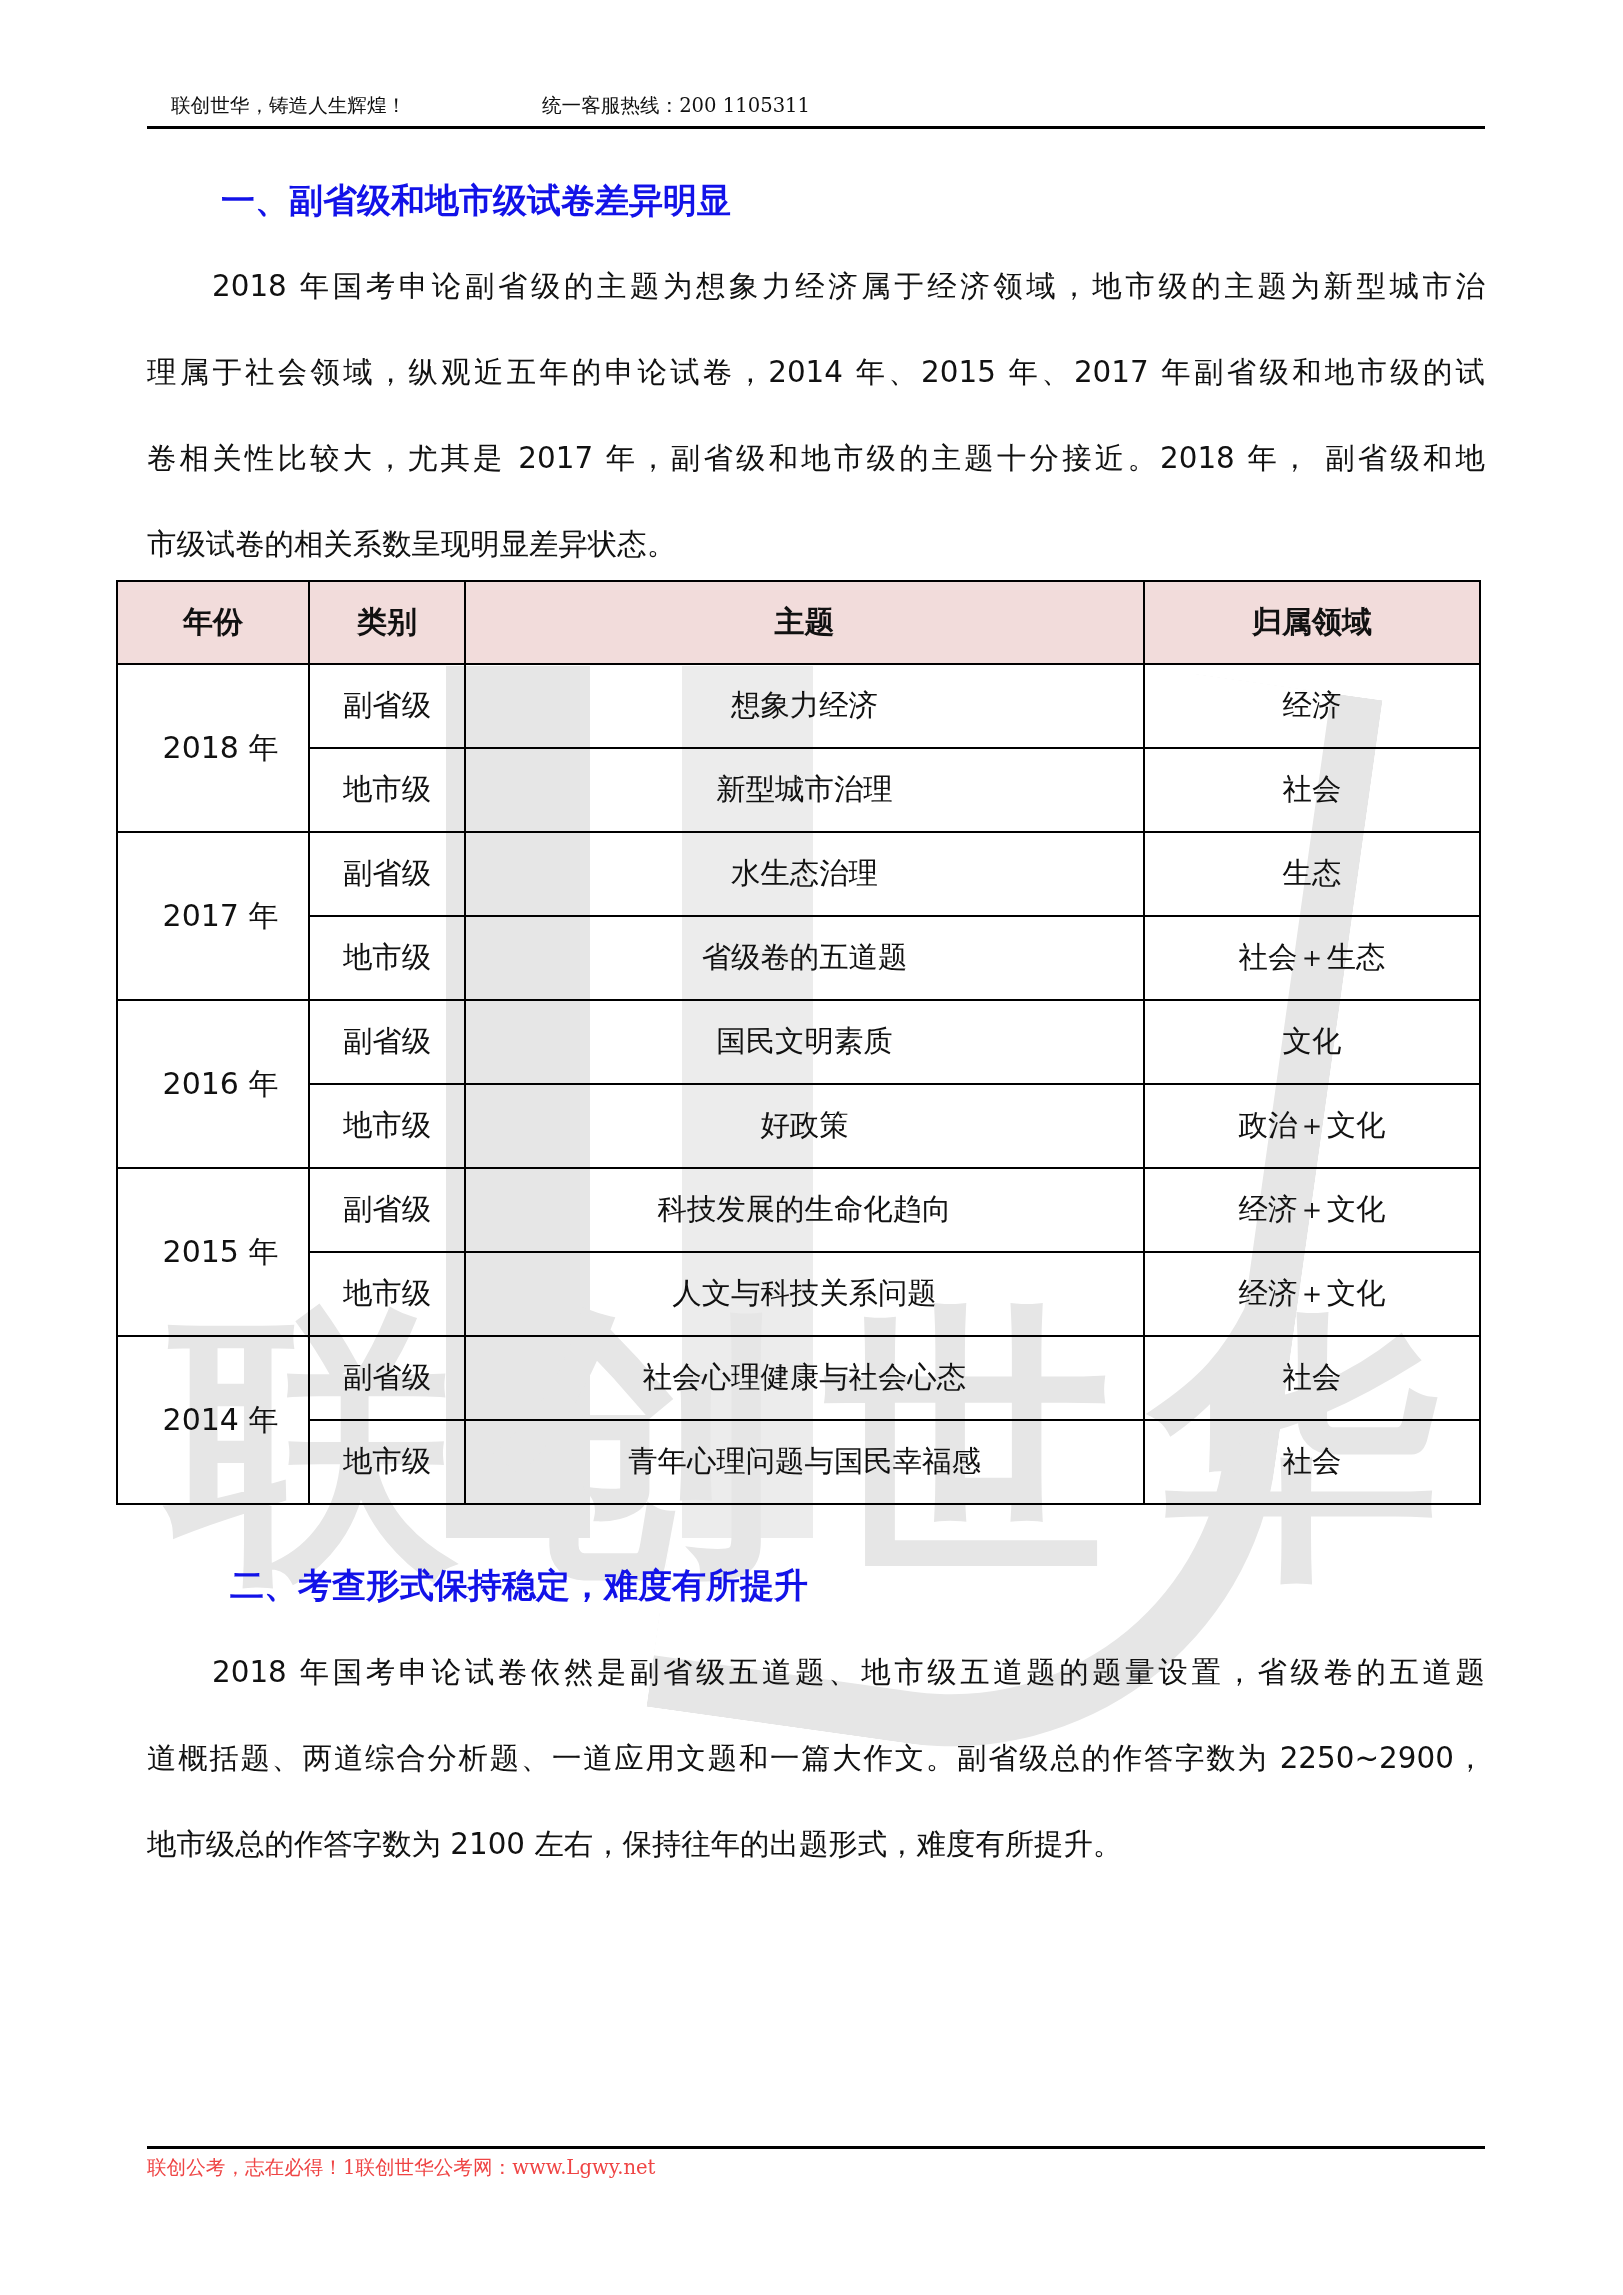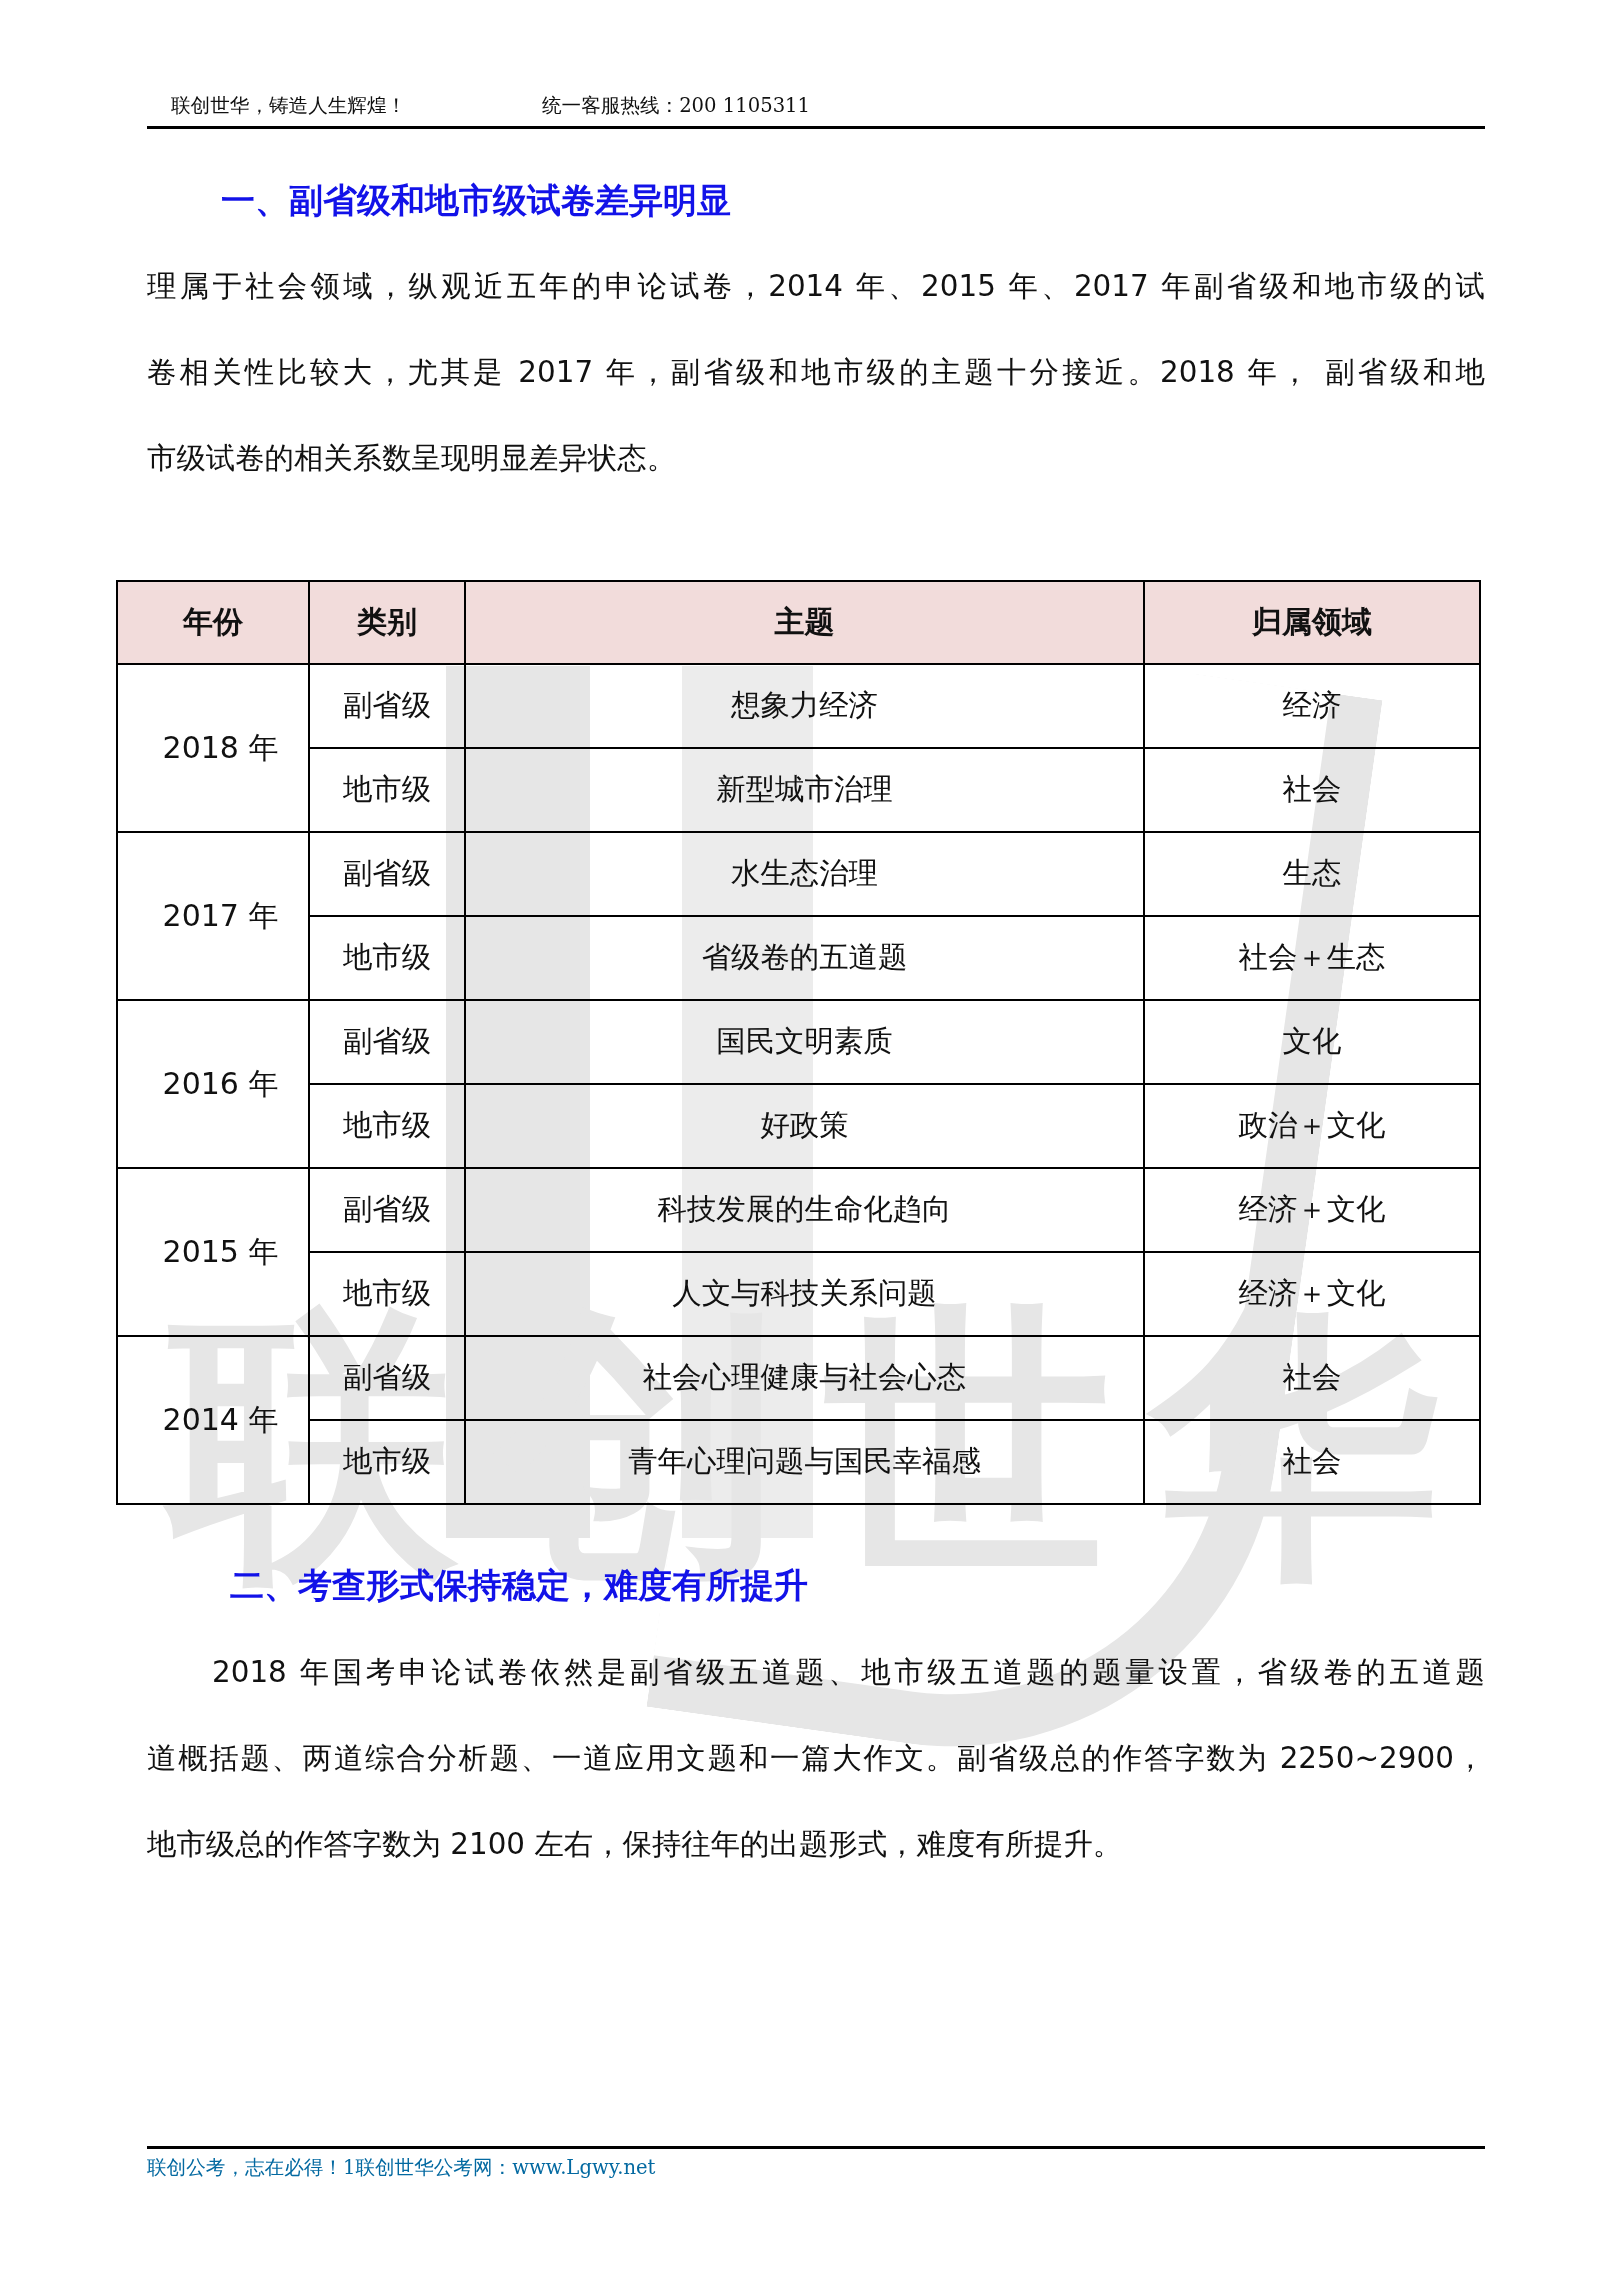--- a/index.html
+++ b/index.html
@@ -35,38 +35,39 @@
 
   
   .tbl { position:absolute; left:116px; top:580px; width:1364px; border-collapse:collapse; table-layout:fixed; }
   .tbl td, .tbl th { border:2.6px solid #000; text-align:center; vertical-align:middle; font-size:29.4px; padding:0; color:#111; }
   .tbl th { background:#f2dcdb; font-weight:bold; height:81px; font-size:30px; }
   .tbl td { height:82px; background:transparent; }
   .tbl td.year { font-size:30px;padding-left:15px; }
 
   
   .ftr-rule { left:147px; top:2146px; width:1338px; height:3.3px; background:#000; }
-  .ftr-text { left:147px; top:2154px; font-family:"DejaVu Serif", "Liberation Serif", serif; font-size:19.6px; color:#0369a1; white-space:nowrap; }
+  .ftr-text { left:147px; top:2154px; font-family:"DejaVu Serif", "Liberation Serif", serif; font-size:19.6px; color:#ef4444; white-space:nowrap; }
 </style>
 </head>
 <body>
 
 <div>
   <div class="wm-bar" style="left:446px; top:666px; width:144px; height:872px;"></div>
   <div class="wm-bar" style="left:682px; top:666px; width:131px; height:872px; background:#ececec;"></div>
   <div class="wm-arc"></div>
   <div class="wm-text">联创世华</div>
 </div>
 
 <div class="abs hdr-text">联创世华，铸造人生辉煌！</div>
 <div class="abs hdr-text hdr-hotline">统一客服热线：200 1105311</div>
 <div class="abs hdr-rule"></div>
 
 <div class="abs h-blue h1">一、副省级和地市级试卷差异明显</div>
 <div class="abs para p1">
+  <span class="line indent">2018 年国考申论副省级的主题为想象力经济属于经济领域，地市级的主题为新型城市治</span>
   <span class="line">理属于社会领域，纵观近五年的申论试卷，2014 年、2015 年、2017 年副省级和地市级的试</span>
   <span class="line">卷相关性比较大，尤其是 2017 年，副省级和地市级的主题十分接近。2018 年， 副省级和地</span>
   <span class="line last">市级试卷的相关系数呈现明显差异状态。</span>
 </div>
 
 <table class="tbl">
   <colgroup>
     <col style="width:192px">
       <col style="width:156px">
       <col style="width:679px">

